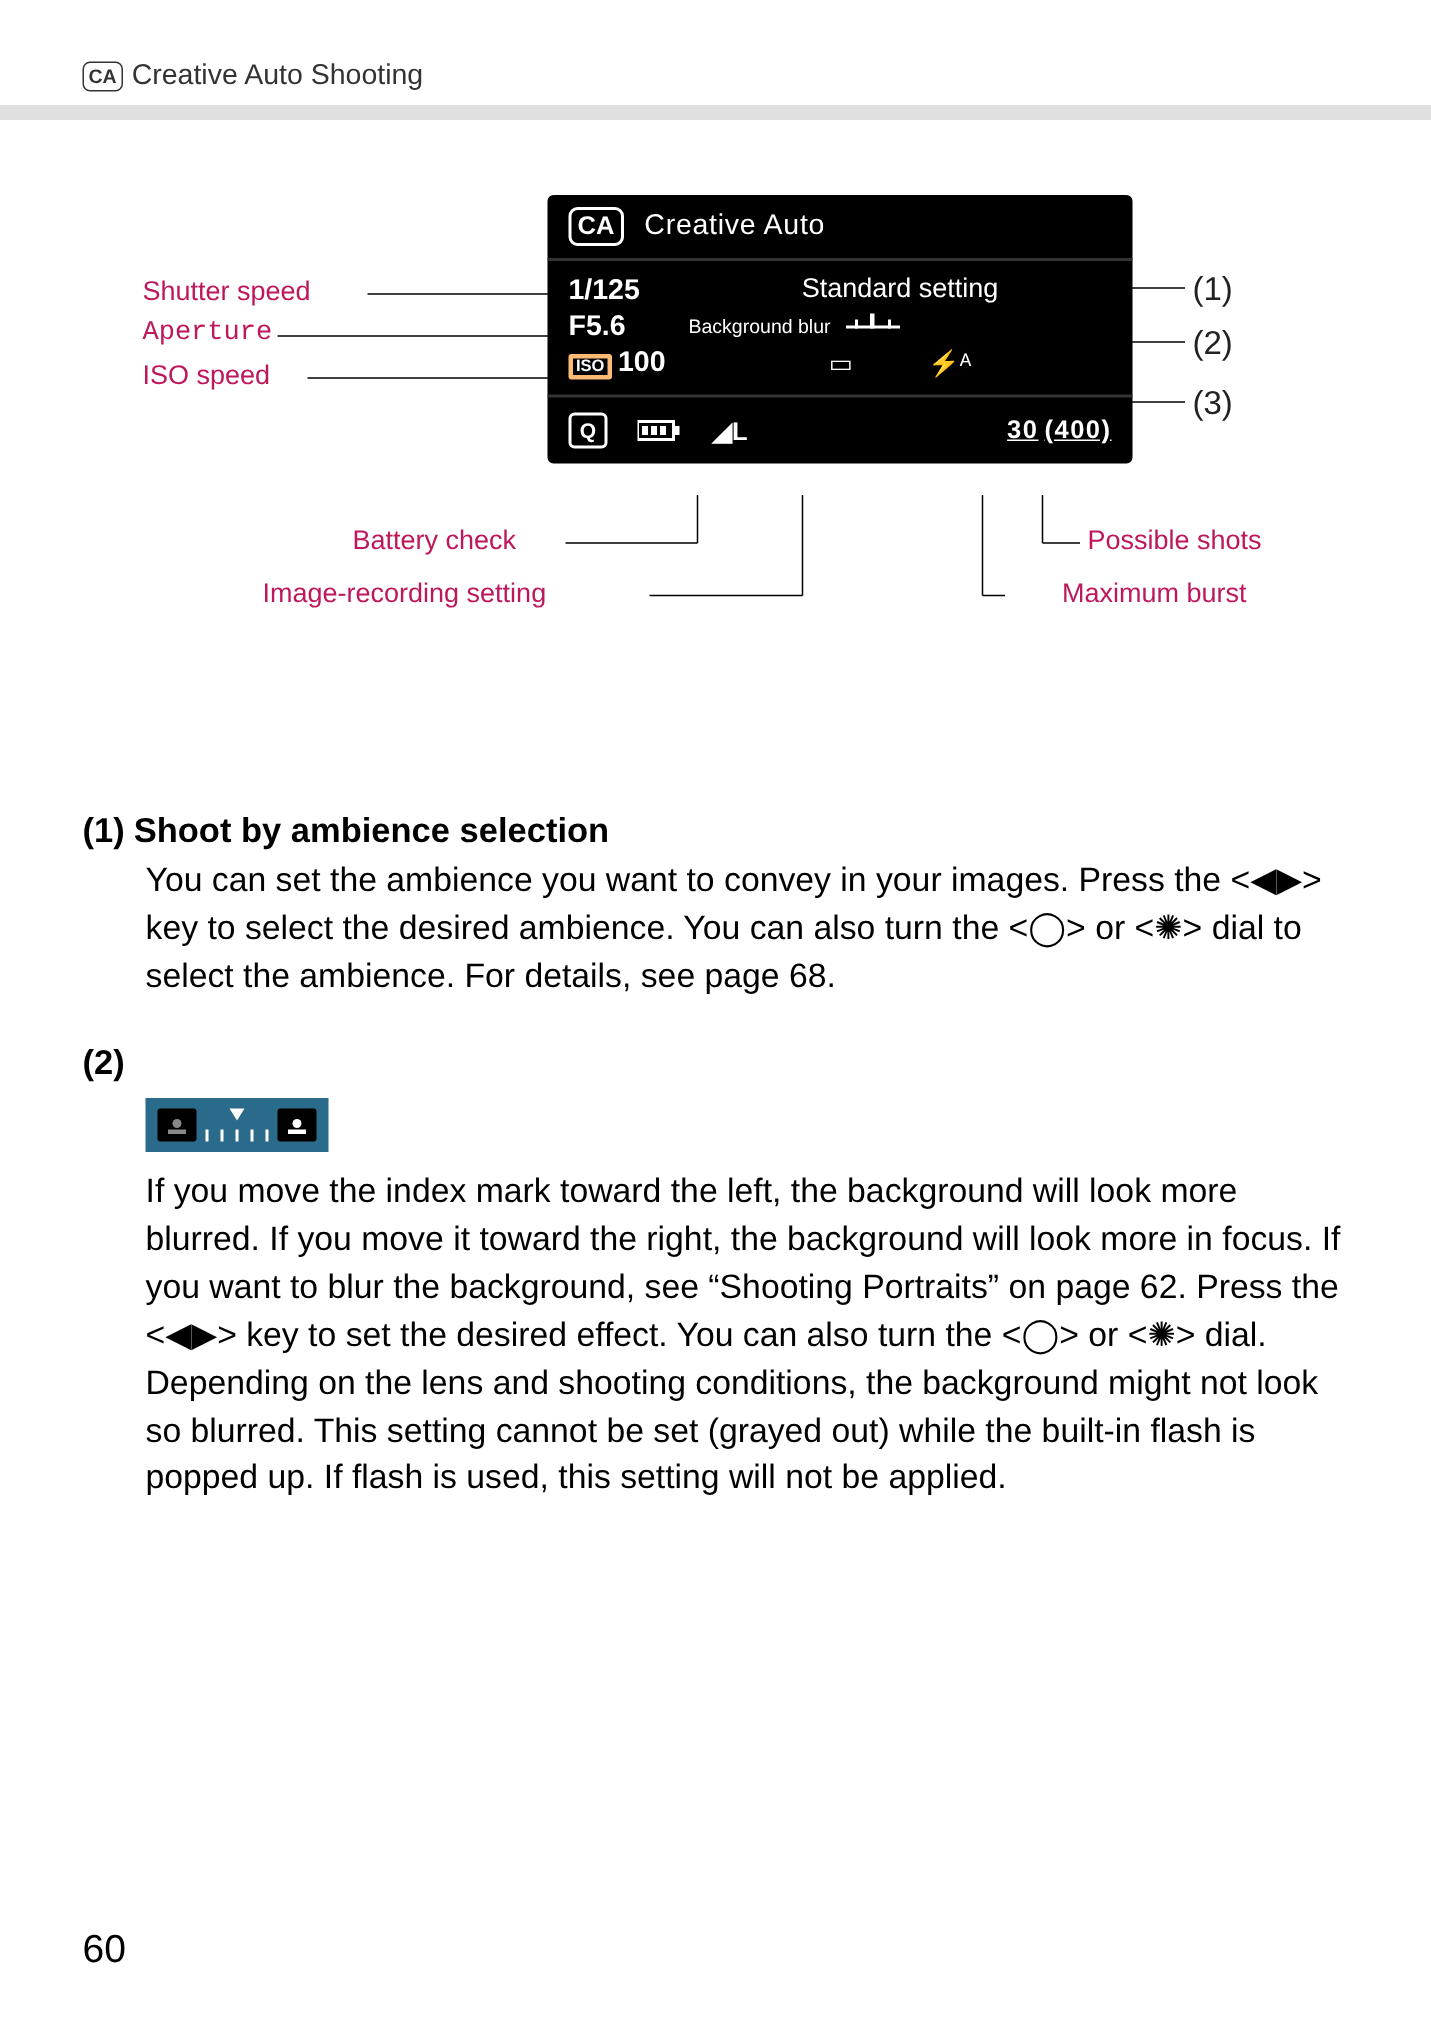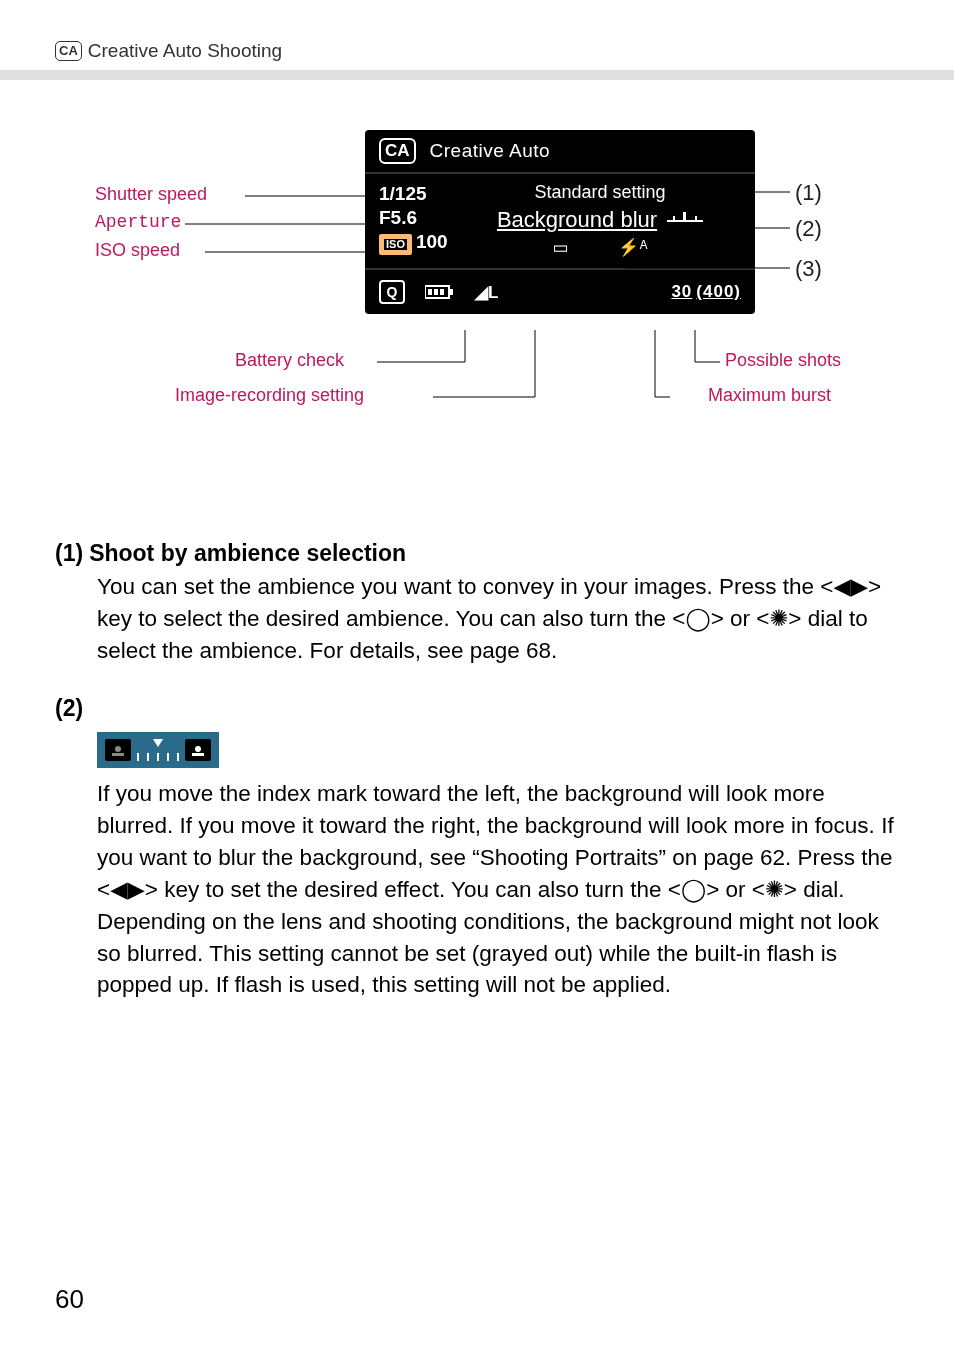--- a/index.html
+++ b/index.html
@@ -86,37 +86,36 @@
   }
   .exposure-col {
     display: flex;
     flex-direction: column;
     font-weight: bold;
     font-size: 19px;
     line-height: 1.25;
     width: 80px;
   }
   .iso-line { display:flex; align-items:baseline; gap:4px;}
-  .iso-label { font-size:11px; border:5px solid #fdba74; padding:0 2px; border-radius:2px; line-height:1;}
+  .iso-label { font-size:11px; border:3px solid #fdba74; padding:0 2px; border-radius:2px; line-height:1;}
   .center-col {
     flex: 1;
     text-align: center;
   }
   .std-setting {
     font-size: 18px;
     margin-bottom: 4px;
     white-space: nowrap;
   }
   .bg-blur-row {
     display: flex;
     align-items: center;
-    justify-content: center;
+    justify-content: flex-start;
     gap: 10px;
-    font-size: 22px;
-    text-decoration: underline;
+    font-size: 13px;
   }
   .blur-icon {
     font-size: 16px;
   }
   .icon-row {
     display: flex;
     justify-content: center;
     gap: 50px;
     padding: 4px 0 6px 0;
     font-size: 17px;

